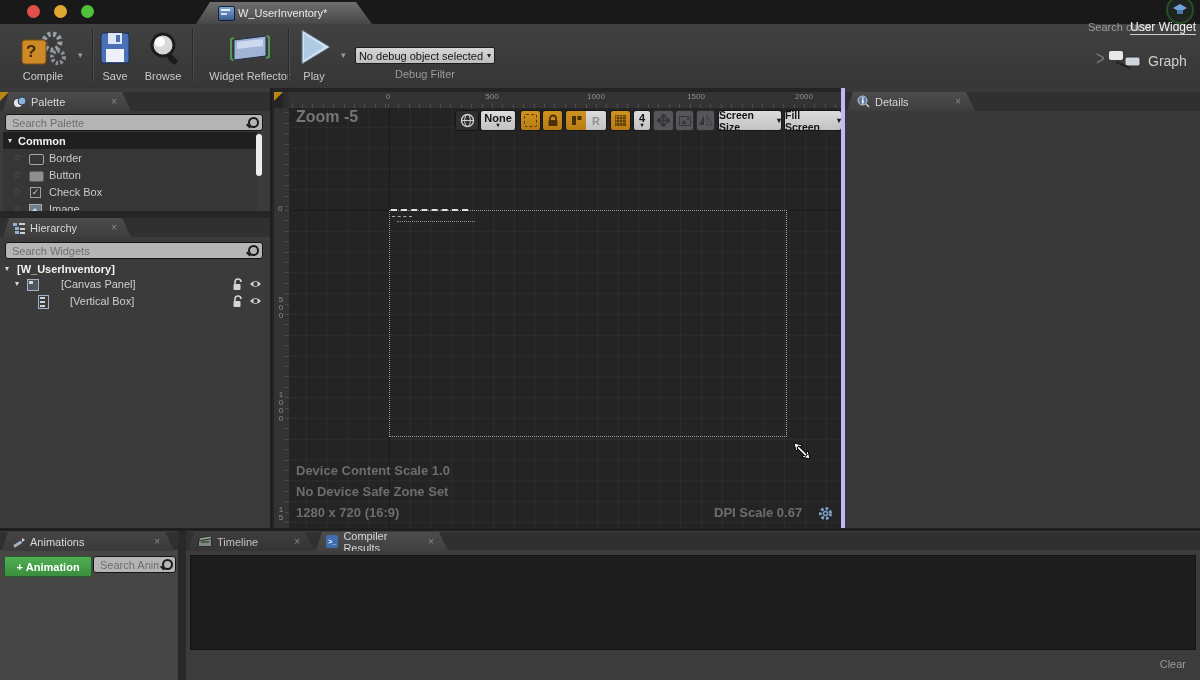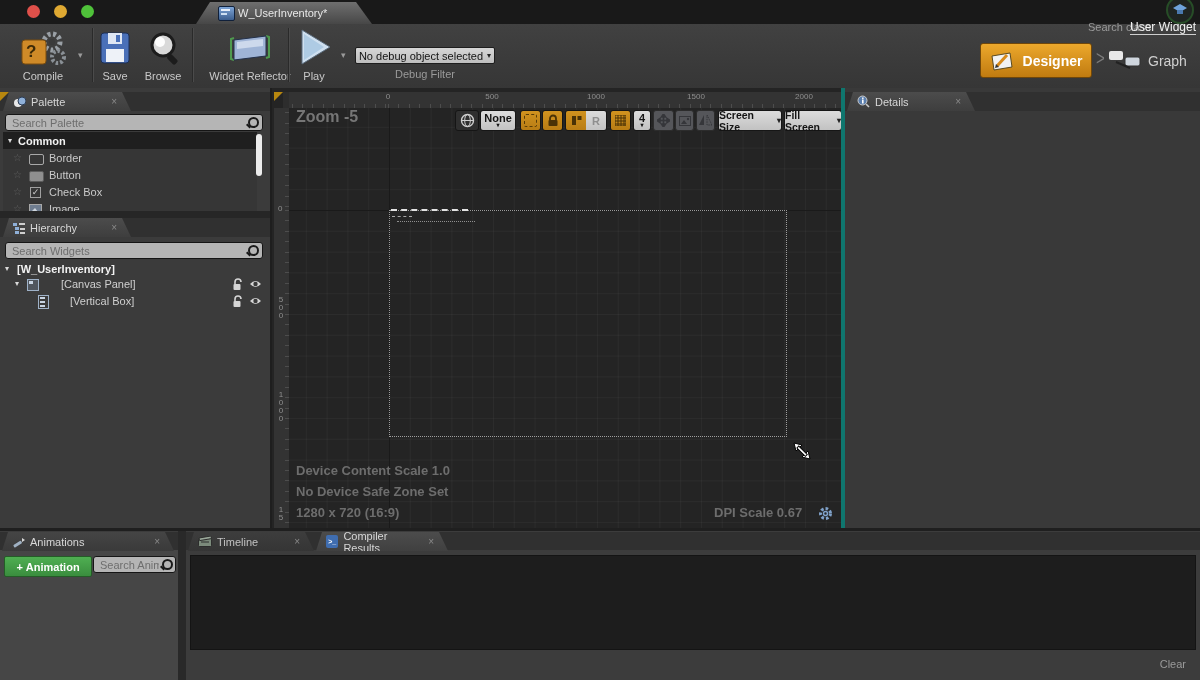--- a/index.html
+++ b/index.html
@@ -146,28 +146,20 @@
       <span class="abs tblbl" style="left:0;top:44px;width:40px;">Play</span>
     </div>
     <span class="abs caret" style="left:341px;top:26px;">▾</span>
 
     <div class="abs ltbtn" style="left:355px;top:23px;width:140px;height:17px;">
       <span>No debug object selected</span>
       <span class="dd-caret">▾</span>
     </div>
     <div class="abs tblbl" style="left:355px;top:44px;width:140px;color:#9a9a9a;">Debug Filter</div>
 
-    <div class="abs" style="left:980px;top:19px;width:112px;height:35px;background:linear-gradient(#ecA82c,#c07b10);border:1px solid #70470a;border-radius:3px;display:flex;align-items:center;justify-content:center;gap:7px;box-sizing:border-box;">
-      <svg width="26" height="22">
-        <polygon points="2,6 20,3 22,17 4,20" fill="#f2f2f2" stroke="#5a4a20"></polygon>
-        <line x1="7" y1="16" x2="17" y2="5" stroke="#d88a1a" stroke-width="3"></line>
-        <polygon points="5,18 9,17 6,14" fill="#333"></polygon>
-      </svg>
-      <span style="font-size:14px;font-weight:bold;color:#fff;">Designer</span>
-    </div>
     <span class="abs" style="left:1096px;top:25px;font-size:15px;color:#7a7a7a;transform:scaleY(1.4);">&gt;</span>
     <div class="abs" style="left:1108px;top:22px;width:86px;height:30px;display:flex;align-items:center;gap:6px;">
       <svg width="34" height="26">
         <rect x="1" y="3" width="14" height="9" rx="2" fill="#e8e8e8"></rect>
         <rect x="17" y="9" width="15" height="9" rx="2" fill="#cfd6de" stroke="#333"></rect>
         <line x1="8" y1="14" x2="22" y2="20" stroke="#222" stroke-width="2"></line>
       </svg>
       <span style="font-size:14px;color:#cfcfcf;">Graph</span>
     </div>
   </div>
@@ -389,21 +381,21 @@
     <div class="cbtn light" style="left:446px;width:64px;font-size:10.5px;">
       <span>Screen Size</span>
       <span class="dd-caret">▾</span>
     </div>
     <div class="cbtn light" style="left:512px;width:58px;font-size:10.5px;">
       <span>Fill Screen</span>
       <span class="dd-caret">▾</span>
     </div>
   </div>
 
-  <div class="abs" style="left:841px;top:88px;width:359px;height:440px;background:#393939;border-left:4px solid #0f766e;box-sizing:border-box;">
+  <div class="abs" style="left:841px;top:88px;width:359px;height:440px;background:#393939;border-left:4px solid #c4b5fd;box-sizing:border-box;">
     <div class="abs strip" style="left:0;top:4px;width:355px;height:19px;"></div>
     <div class="abs ptab" style="left:2px;top:4px;width:128px;">
       <svg width="13" height="13">
         <circle cx="5.5" cy="5.5" r="4.5" fill="#5b7fae" stroke="#c9c9c9"></circle>
         <rect x="5" y="4.5" width="1.6" height="4" fill="#fff"></rect>
           <rect x="5" y="2.5" width="1.6" height="1.4" fill="#fff"></rect>
         <line x1="9" y1="9" x2="12" y2="12" stroke="#c9c9c9" stroke-width="1.6"></line>
       </svg>
       <span class="t">Details</span>
       <span class="x">×</span>

